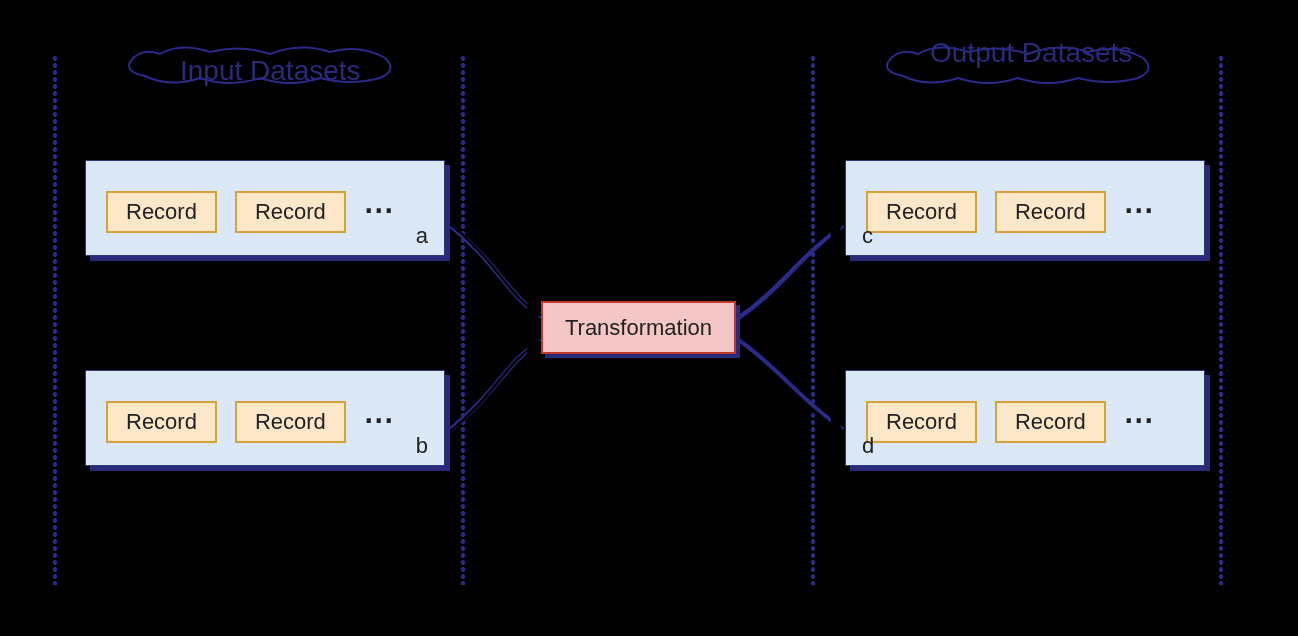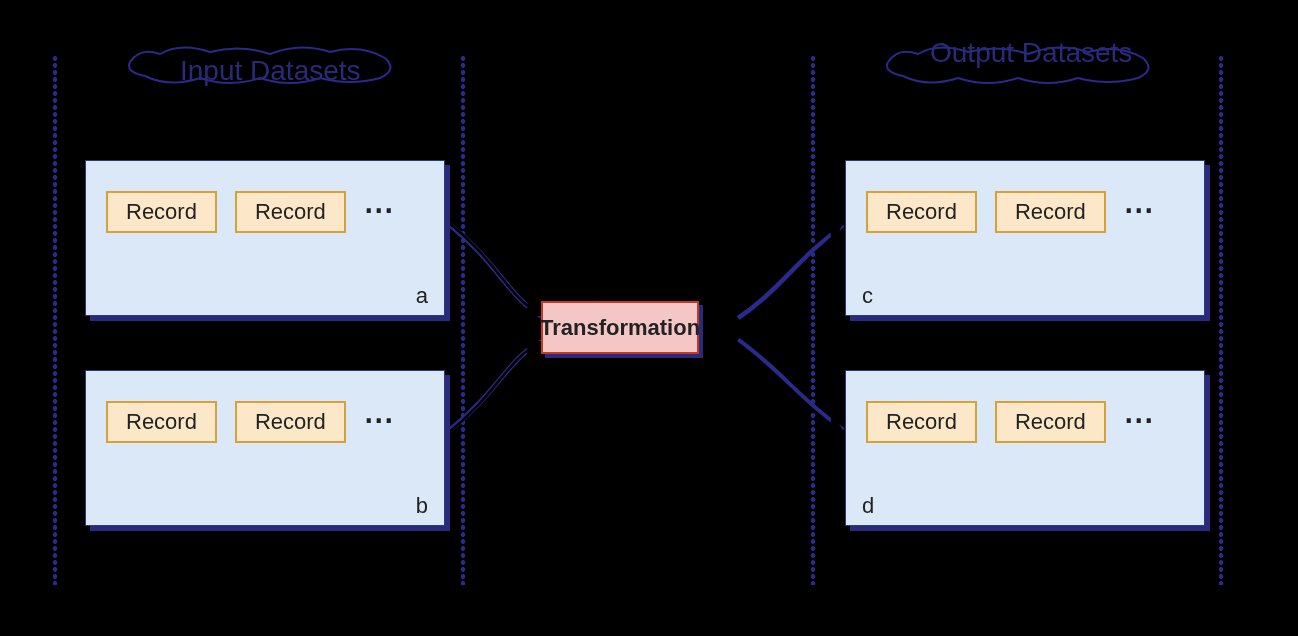--- a/index.html
+++ b/index.html
@@ -38,21 +38,21 @@
   
   .squiggle {
     position: absolute;
     top: 42px;
     width: 280px;
     height: 46px;
   }
   .dataset {
     position: absolute;
     width: 360px;
-    height: 156px;
+    height: 96px;
     background: #dbe8f7;
     border: 1px solid #2a3a7a;
     box-shadow: 5px 5px 0 #2a2a7a;
     z-index: 3;
   }
   .dataset .records {
     position: absolute;
     top: 30px;
     left: 20px;
     display: flex;
@@ -76,32 +76,31 @@
   .ds-label {
     position: absolute;
     bottom: 6px;
     font-size: 22px;
     color: #222;
   }
   .transform {
     position: absolute;
     left: 541px;
     top: 301px;
-    width: 158px;
+    width: 195px;
     height: 53px;
     background: #f5c6c6;
     border: 2px solid #c0392b;
     box-shadow: 4px 4px 0 #2a2a7a;
     display: flex;
     align-items: center;
     justify-content: center;
     font-size: 22px;
     color: #222;
     z-index: 3;
-    font-weight: bold;
   }
   svg.arrows {
     position: absolute;
     top: 0; left: 0;
     width: 1298px;
     height: 636px;
     z-index: 2;
     pointer-events: none;
   }
 </style>

